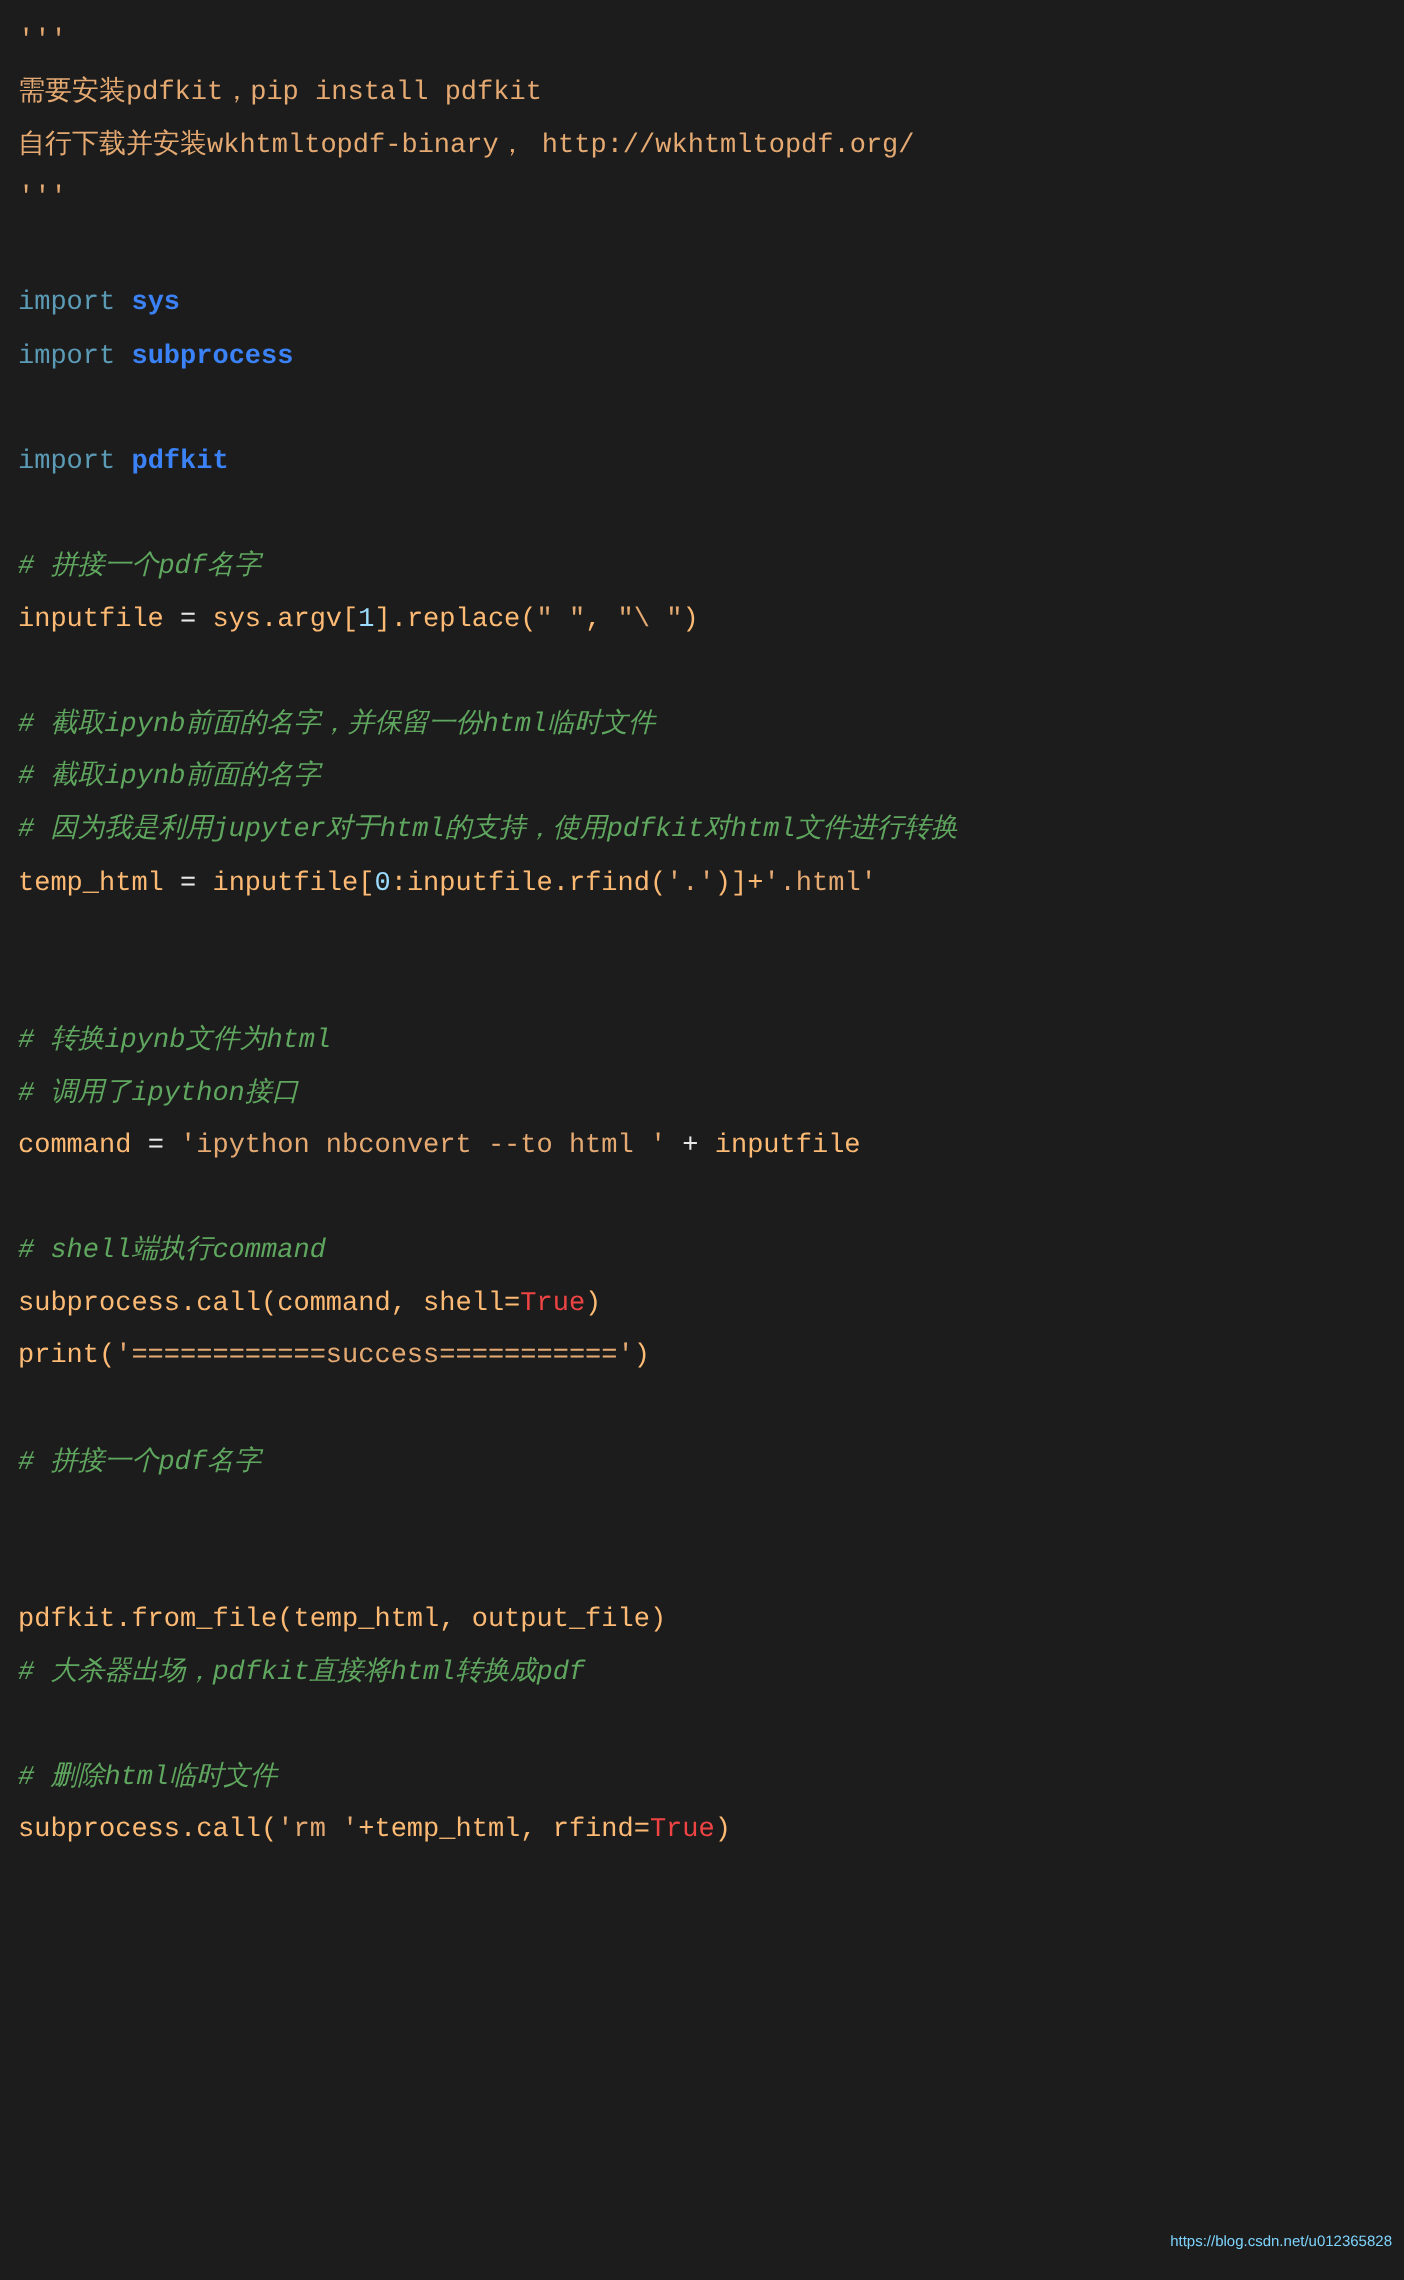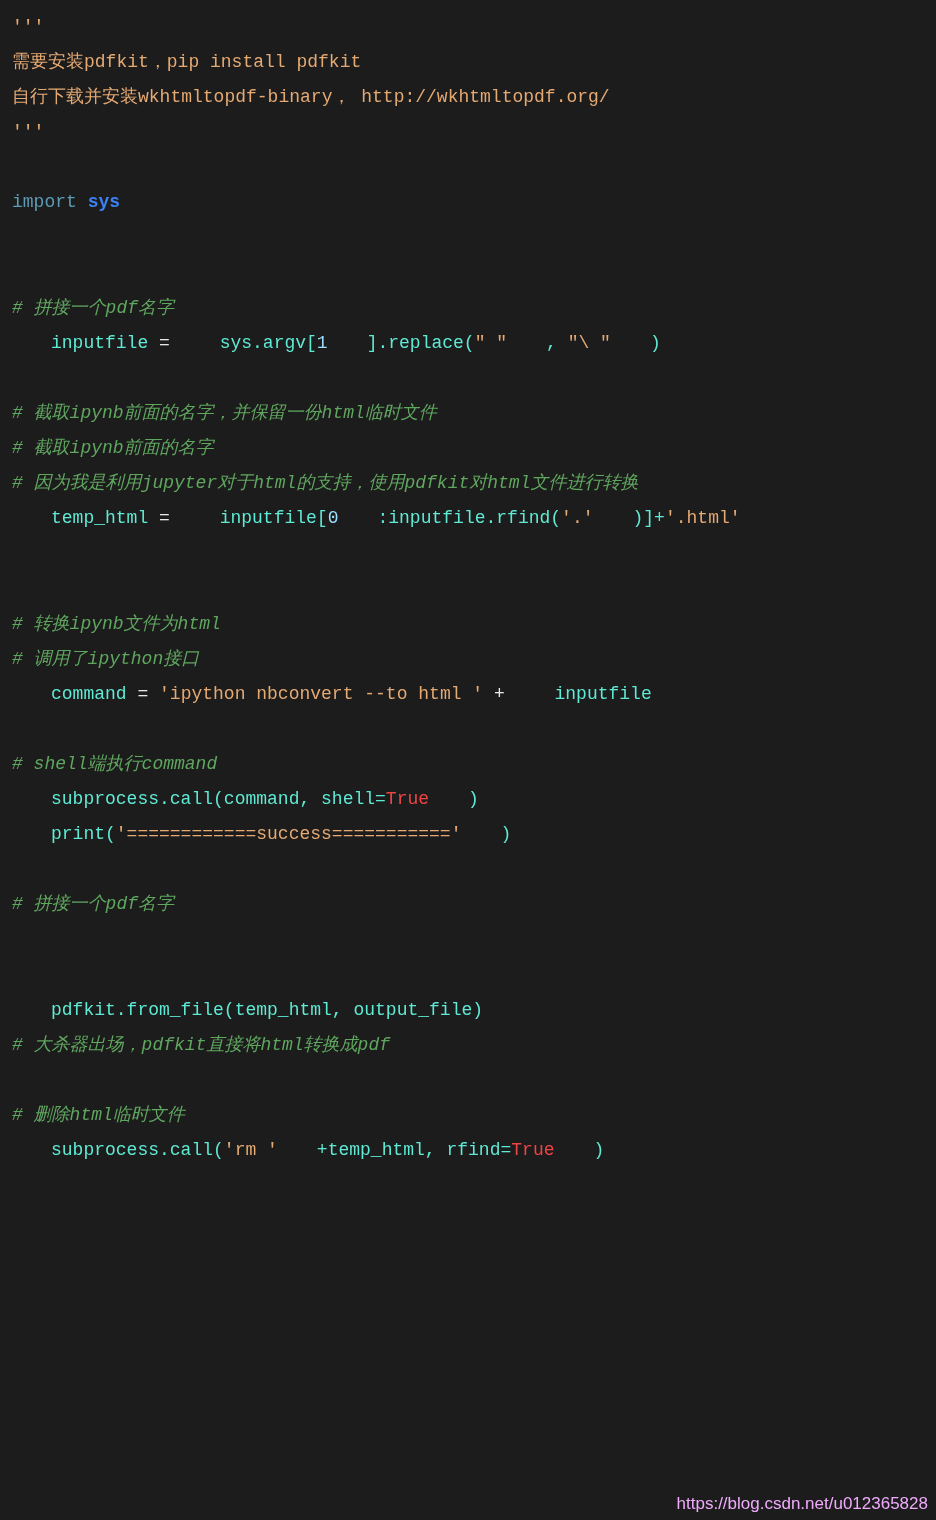--- a/index.html
+++ b/index.html
@@ -20,44 +20,46 @@
   position: relative;
 }
 .code-line {
   white-space: pre;
   font-family: "Consolas", "Monaco", "Courier New", monospace;
 }
 .str { color: #e5a972; }
 .kw { color: #5b9bb5; }
 .mod { color: #3b82f6; font-weight: bold; }
 .cmt { color: #5fa65f; font-style: italic; }
-.fn { color: #5eead4; margin-left: 39px; }
+.fn { color: #fdba74; }
 .num { color: #9cdcfe; }
 .bool { color: #ef4444; }
 .op { color: #e8e8e8; }
 .watermark {
   position: absolute;
   right: 8px;
-  bottom: 0;
-  font-size: 17px;
-  color: #f0abfc;
+  bottom: 16px;
+  font-size: 10px;
+  color: #7dd3fc;
   font-family: Arial, sans-serif;
 }
 </style>
 </head>
 <body>
 
 <div id="code-container">
     <div class="code-line"><span class="str">'''</span></div>
     <div class="code-line"><span class="str">需要安装pdfkit，pip install pdfkit</span></div>
     <div class="code-line"><span class="str">自行下载并安装wkhtmltopdf-binary， http://wkhtmltopdf.org/</span></div>
     <div class="code-line"><span class="str">'''</span></div>
     <div class="code-line">&nbsp;</div>
     <div class="code-line"><span class="kw">import</span> <span class="mod">sys</span></div>
+    <div class="code-line"><span class="kw">import</span> <span class="mod">subprocess</span></div>
     <div class="code-line">&nbsp;</div>
+    <div class="code-line"><span class="kw">import</span> <span class="mod">pdfkit</span></div>
     <div class="code-line">&nbsp;</div>
     <div class="code-line"><span class="cmt"># 拼接一个pdf名字</span></div>
     <div class="code-line"><span class="fn">inputfile</span><span class="op"> = </span><span class="fn">sys.argv[</span><span class="num">1</span><span class="fn">].replace(</span><span class="str">" "</span><span class="fn">, </span><span class="str">"\ "</span><span class="fn">)</span></div>
     <div class="code-line">&nbsp;</div>
     <div class="code-line"><span class="cmt"># 截取ipynb前面的名字，并保留一份html临时文件</span></div>
     <div class="code-line"><span class="cmt"># 截取ipynb前面的名字</span></div>
     <div class="code-line"><span class="cmt"># 因为我是利用jupyter对于html的支持，使用pdfkit对html文件进行转换</span></div>
     <div class="code-line"><span class="fn">temp_html</span><span class="op"> = </span><span class="fn">inputfile[</span><span class="num">0</span><span class="fn">:inputfile.rfind(</span><span class="str">'.'</span><span class="fn">)]+</span><span class="str">'.html'</span></div>
     <div class="code-line">&nbsp;</div>
     <div class="code-line">&nbsp;</div>

